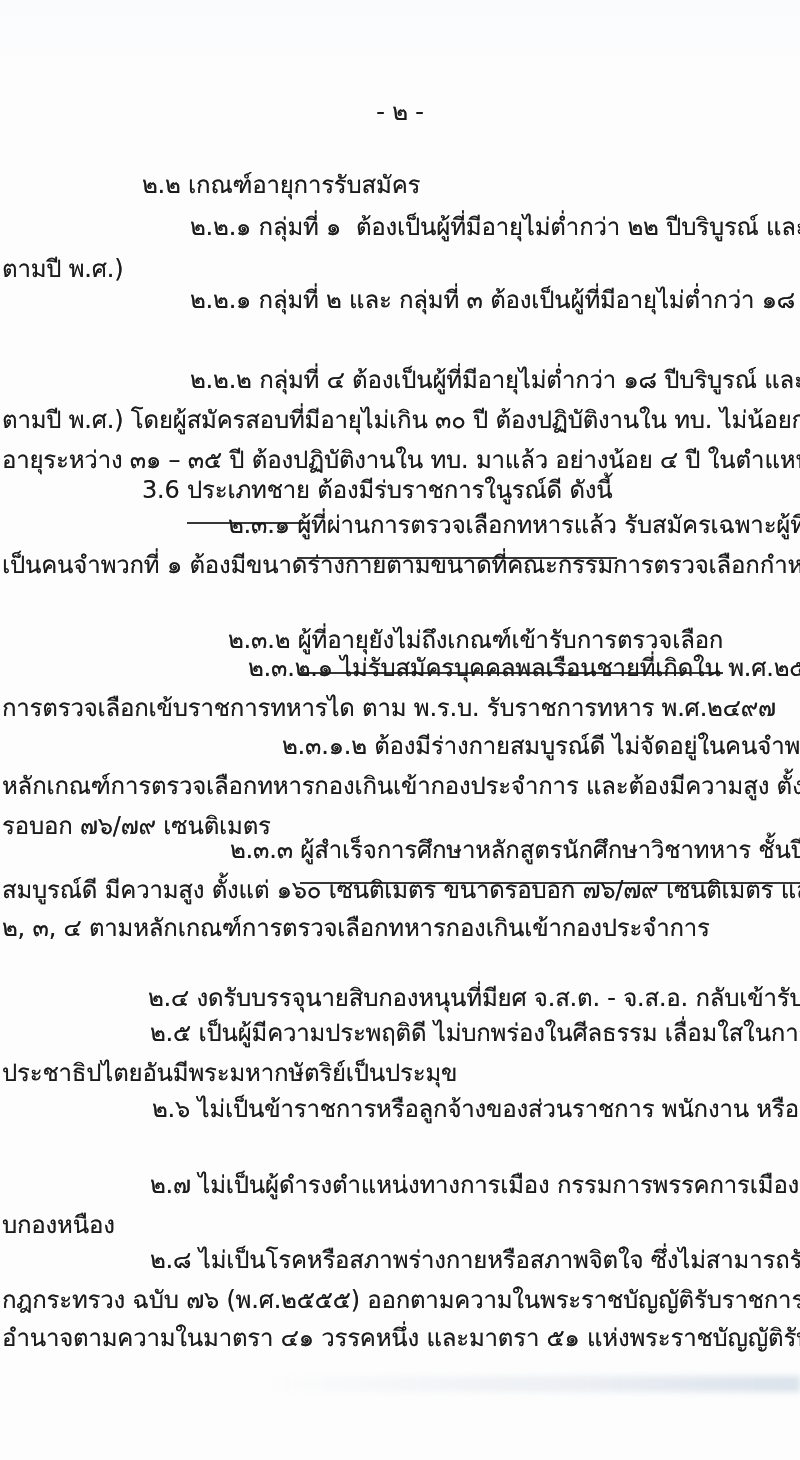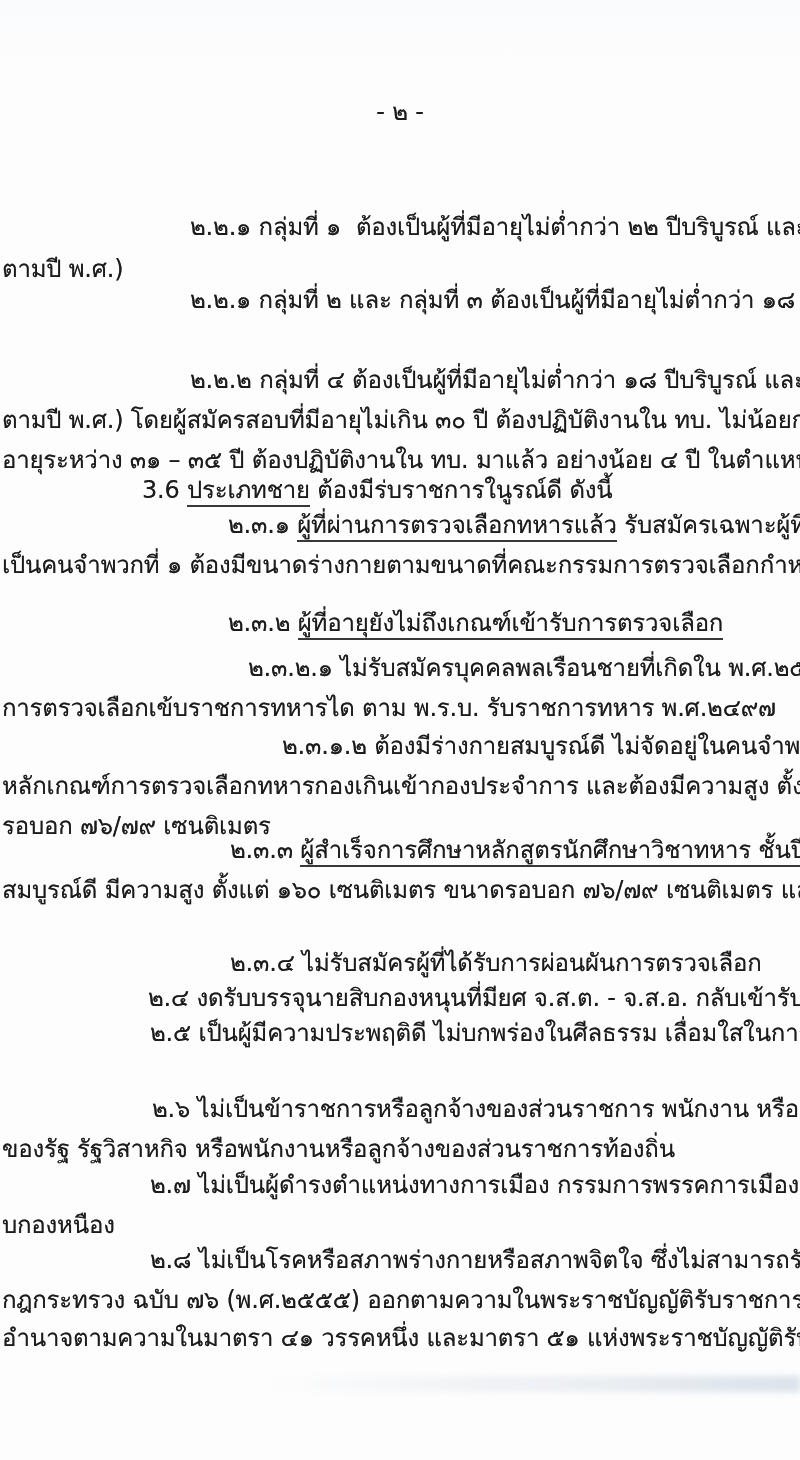--- a/index.html
+++ b/index.html
@@ -15,55 +15,56 @@
     position:absolute;
     white-space:pre;
     font-size:24px;
     line-height:34px;
     letter-spacing:-0.2px;
     text-shadow:0 0 0.6px rgba(25,25,25,0.65);
   }
   .line.center{left:0;width:100%;text-align:center;}
   .u{
     border-bottom:2px solid rgba(28,28,28,0.88);
-    padding-bottom:1px;
+    padding-bottom:18px;
   }
   .smudge-bottom{
     position:absolute;
     left:260px;top:1376px;width:540px;height:16px;
     background:linear-gradient(90deg,rgba(214,222,232,0) 0%,rgba(214,222,232,0.5) 65%,rgba(203,214,227,0.7) 100%);
     filter:blur(3px);
   }
 </style>
 </head>
 <body>
 
 <div class="page">
   <div class="smudge-bottom"></div>
 <div class="line center" style="top: 95px;"><span>- ๒ -</span></div>
+    <div class="line" style="top: 168px; left: 142px;"><span>๒.๒ เกณฑ์อายุการรับสมัคร</span></div>
     <div class="line" style="top: 210px; left: 190px;"><span>๒.๒.๑ กลุ่มที่ ๑  ต้องเป็นผู้ที่มีอายุไม่ต่ำกว่า ๒๒ ปีบริบูรณ์ และไม่เกิน ๓๐ ปี (นับ</span></div>
     <div class="line" style="top: 252px; left: 2px; text-align: right;"><span>ตามปี พ.ศ.)</span></div>
     <div class="line" style="top: 283px; left: 190px;"><span>๒.๒.๑ กลุ่มที่ ๒ และ กลุ่มที่ ๓ ต้องเป็นผู้ที่มีอายุไม่ต่ำกว่า ๑๘ ปีบริบูรณ์ และไม่</span></div>
     <div class="line" style="top: 363px; left: 190px;"><span>๒.๒.๒ กลุ่มที่ ๔ ต้องเป็นผู้ที่มีอายุไม่ต่ำกว่า ๑๘ ปีบริบูรณ์ และไม่เกิน ๓๕ ปี (นับ</span></div>
     <div class="line" style="top: 403px; left: 2px;"><span>ตามปี พ.ศ.) โดยผู้สมัครสอบที่มีอายุไม่เกิน ๓๐ ปี ต้องปฏิบัติงานใน ทบ. ไม่น้อยกว่า ๑ ปี สำหรับผู้สมัครสอบ</span></div>
     <div class="line" style="top: 443px; left: 2px;"><span>อายุระหว่าง ๓๑ – ๓๕ ปี ต้องปฏิบัติงานใน ทบ. มาแล้ว อย่างน้อย ๔ ปี ในตำแหน่งเดียวกับที่เปิดรับสมัคร</span></div>
     <div class="line" style="top: 473px; left: 142px;"><span>3.6 </span><span class="u">ประเภทชาย</span><span> ต้องมีร่บราชการในูรณ์ดี ดังนี้</span></div>
     <div class="line" style="top: 508px; left: 228px;"><span>๒.๓.๑ </span><span class="u">ผู้ที่ผ่านการตรวจเลือกทหารแล้ว</span><span> รับสมัครเฉพาะผู้ที่ผลการตรวจเลือกระบุว่า</span></div>
     <div class="line" style="top: 548px; left: 2px;"><span>เป็นคนจำพวกที่ ๑ ต้องมีขนาดร่างกายตามขนาดที่คณะกรรมการตรวจเลือกกำหนดไว้ และงดรับสมัครผู้ที่มีผล</span></div>
-    <div class="line" style="top: 606px; left: 228px;"><span>๒.๓.๒ </span><span class="u">ผู้ที่อายุยังไม่ถึงเกณฑ์เข้ารับการตรวจเลือก</span></div>
+    <div class="line" style="top: 623px; left: 228px;"><span>๒.๓.๒ </span><span class="u">ผู้ที่อายุยังไม่ถึงเกณฑ์เข้ารับการตรวจเลือก</span></div>
     <div class="line" style="top: 651px; left: 248px;"><span>๒.๓.๒.๑ ไม่รับสมัครบุคคลพลเรือนชายที่เกิดใน พ.ศ.๒๕๔๔ ซึ่งต้องเข้ารับ</span></div>
     <div class="line" style="top: 691px; left: 2px;"><span>การตรวจเลือกเข้บราชการทหารได ตาม พ.ร.บ. รับราชการทหาร พ.ศ.๒๔๙๗</span></div>
     <div class="line" style="top: 729px; left: 282px;"><span>๒.๓.๑.๒ ต้องมีร่างกายสมบูรณ์ดี ไม่จัดอยู่ในคนจำพวกที่ ๒, ๓, ๔ ตาม</span></div>
     <div class="line" style="top: 769px; left: 2px;"><span>หลักเกณฑ์การตรวจเลือกทหารกองเกินเข้ากองประจำการ และต้องมีความสูง ตั้งแต่ ๑๖๐ เซนติเมตร ขนาด</span></div>
     <div class="line" style="top: 809px; left: 2px;"><span>รอบอก ๗๖/๗๙ เซนติเมตร</span></div>
     <div class="line" style="top: 833px; left: 230px;"><span>๒.๓.๓ </span><span class="u">ผู้สำเร็จการศึกษาหลักสูตรนักศึกษาวิชาทหาร ชั้นปีที่ ๓ - ๕</span></div>
     <div class="line" style="top: 873px; left: 2px;"><span>สมบูรณ์ดี มีความสูง ตั้งแต่ ๑๖๐ เซนติเมตร ขนาดรอบอก ๗๖/๗๙ เซนติเมตร และไม่จัดอยู่ในคนจำพวกที่</span></div>
-    <div class="line" style="top: 946px; left: 230px;"><span>๒.๓.๔ ไม่รับสมัครผู้ที่ได้รับการผ่อนผันการตรวจเลือก</span></div>
+    <div class="line" style="top: 911px; left: 2px;"><span>๒, ๓, ๔ ตามหลักเกณฑ์การตรวจเลือกทหารกองเกินเข้ากองประจำการ</span></div>
     <div class="line" style="top: 981px; left: 148px;"><span>๒.๔ งดรับบรรจุนายสิบกองหนุนที่มียศ จ.ส.ต. - จ.ส.อ. กลับเข้ารับราชการใน ทบ.</span></div>
     <div class="line" style="top: 1016px; left: 150px;"><span>๒.๕ เป็นผู้มีความประพฤติดี ไม่บกพร่องในศีลธรรม เลื่อมใสในการปกครองระบอบ</span></div>
+    <div class="line" style="top: 1056px; left: 2px;"><span>ประชาธิปไตยอันมีพระมหากษัตริย์เป็นประมุข</span></div>
     <div class="line" style="top: 1092px; left: 152px;"><span>๒.๖ ไม่เป็นข้าราชการหรือลูกจ้างของส่วนราชการ พนักงาน หรือลูกจ้างของหน่วยงานอื่น</span></div>
-    <div class="line" style="top: 1132px; left: 2px;"><span>ของรัฐ รัฐวิสาหกิจ หรือพนักงานหรือลูกจ้างของส่วนราชการท้องถิ่น</span></div>
     <div class="line" style="top: 1168px; left: 150px;"><span>๒.๗ ไม่เป็นผู้ดำรงตำแหน่งทางการเมือง กรรมการพรรคการเมือง หรือเจ้าหน้าที่ในพรรค</span></div>
     <div class="line" style="top: 1208px; left: 2px;"><span>บกองหนือง</span></div>
     <div class="line" style="top: 1243px; left: 150px;"><span>๒.๘ ไม่เป็นโรคหรือสภาพร่างกายหรือสภาพจิตใจ ซึ่งไม่สามารถรับราชการทหารได้ตาม</span></div>
     <div class="line" style="top: 1283px; left: 2px;"><span>กฎกระทรวง ฉบับ ๗๖ (พ.ศ.๒๕๕๕) ออกตามความในพระราชบัญญัติรับราชการทหาร พ.ศ.๒๔๙๗  อาศัย</span></div>
     <div class="line" style="top: 1321px; left: 2px;"><span>อำนาจตามความในมาตรา ๔๑ วรรคหนึ่ง และมาตรา ๕๑ แห่งพระราชบัญญัติรับราชการทหาร พ.ศ.๒๔๙๗</span></div>
   </div>
 
 </body></html>

